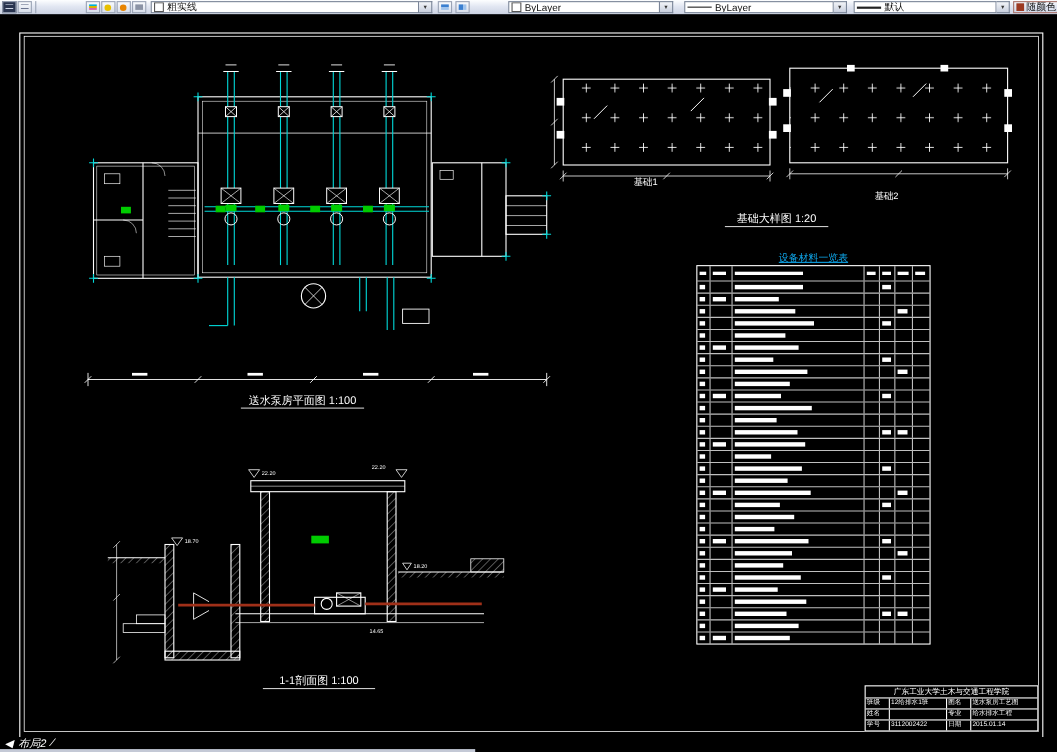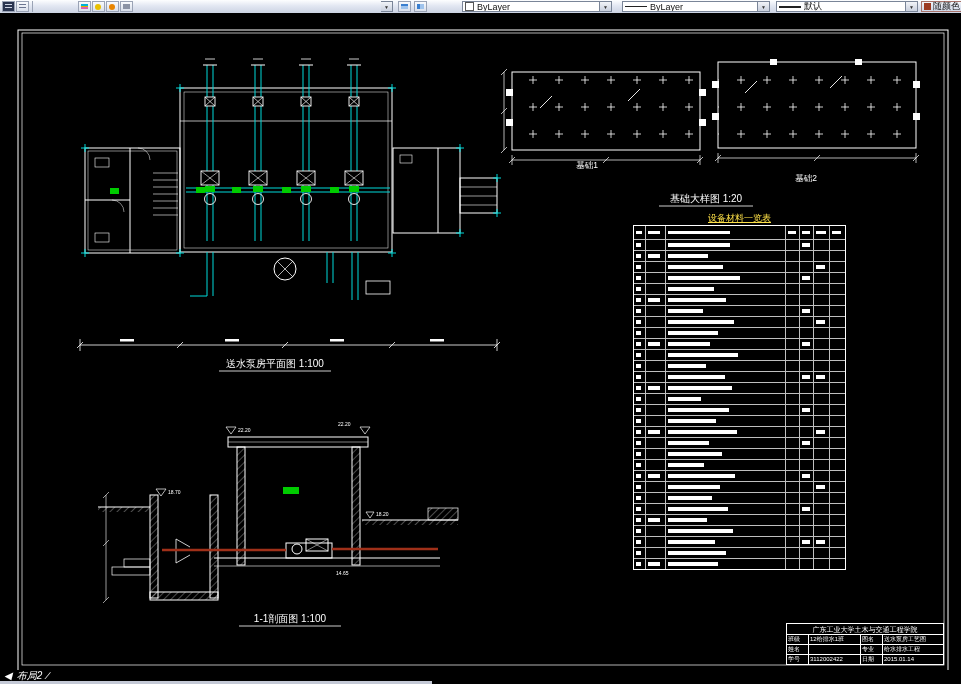--- a/index.html
+++ b/index.html
@@ -21,21 +21,21 @@
   .swatch{display:inline-block;width:7px;height:7px;border:1px solid #555;background:#fff;margin-right:3px;flex:none;}
   .ltline{display:inline-block;width:22px;border-top:1px solid #222;margin-right:3px;flex:none;}
   .lwline{display:inline-block;width:22px;border-top:2px solid #222;margin-right:3px;flex:none;}
   .tb-sep{width:1px;background:#9aa3b5;height:11px;}
 
   
   #canvas{position:absolute;left:0;top:13px;width:961px;height:657px;background:#000;}
   #dwg{position:absolute;left:0;top:0;}
 
   
-  #eq-table{position:absolute;left:633px;top:199px;width:213px;color:#fde047;}
+  #eq-table{position:absolute;left:633px;top:215px;width:213px;color:#0ea5e9;}
   .eq-title{font-size:9px;text-align:center;height:13px;line-height:12px;text-decoration:underline;}
   .eq-grid{border:1px solid #fff;}
   .eq-row{display:grid;grid-template-columns:12px 20px 120px 14px 14px 16px 1fr;height:10px;border-top:1px solid rgba(255,255,255,.75);}
   .eq-row:first-child{border-top:none;}
   .eq-header{height:13px;}
   .eq-cell{border-right:1px solid rgba(255,255,255,.75);display:flex;align-items:center;padding-left:2px;overflow:hidden;}
   .eq-cell:last-child{border-right:none;}
   .bar{height:3.5px;background:#fff;display:inline-block;flex:none;}
 
   
@@ -74,20 +74,24 @@
     <div class="tb-item icon-btn" style="left:92px;">
       <span class="icon-inner" style="background:#e8c000;border-radius:50%;width:6px;height:6px;"></span>
     </div>
     <div class="tb-item icon-btn" style="left:106px;">
       <span class="icon-inner" style="background:#e88400;border-radius:50%;width:6px;height:6px;"></span>
     </div>
     <div class="tb-item icon-btn" style="left:120px;">
       <span class="icon-inner" style="background:#8b93a5;"></span>
     </div>
 
+    <div class="tb-item combo" style="left:137px;width:244px;">
+      <span class="swatch"></span>
+      <span>粗实线</span>
+    </div>
     <div class="tb-item combo-arrow" style="left:381px;">
         <span>▼</span>
       </div>
 
     <div class="tb-item icon-btn" style="left:398px;">
       <span class="icon-inner" style="background:linear-gradient(#3a7fd0 50%,#9fc3ec 50%);"></span>
     </div>
     <div class="tb-item icon-btn" style="left:414px;">
       <span class="icon-inner" style="background:linear-gradient(90deg,#3a7fd0 50%,#9fc3ec 50%);"></span>
     </div>

